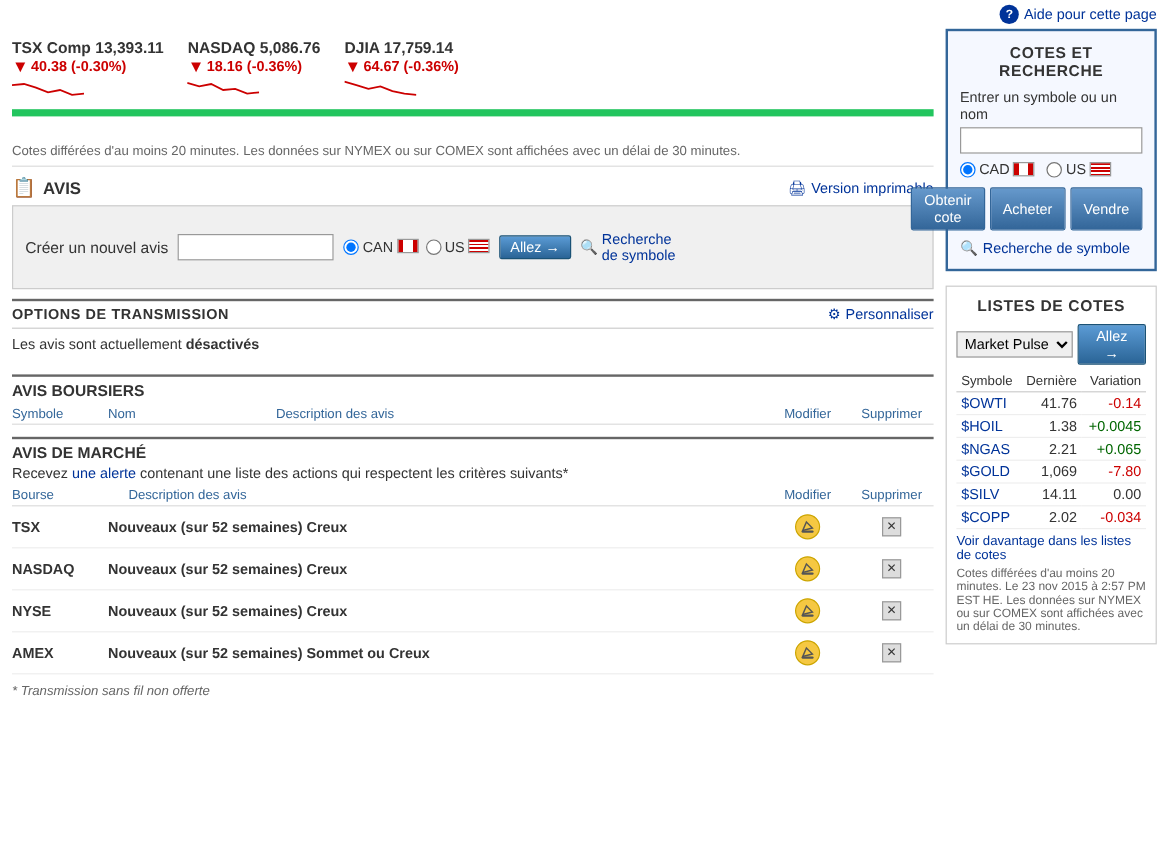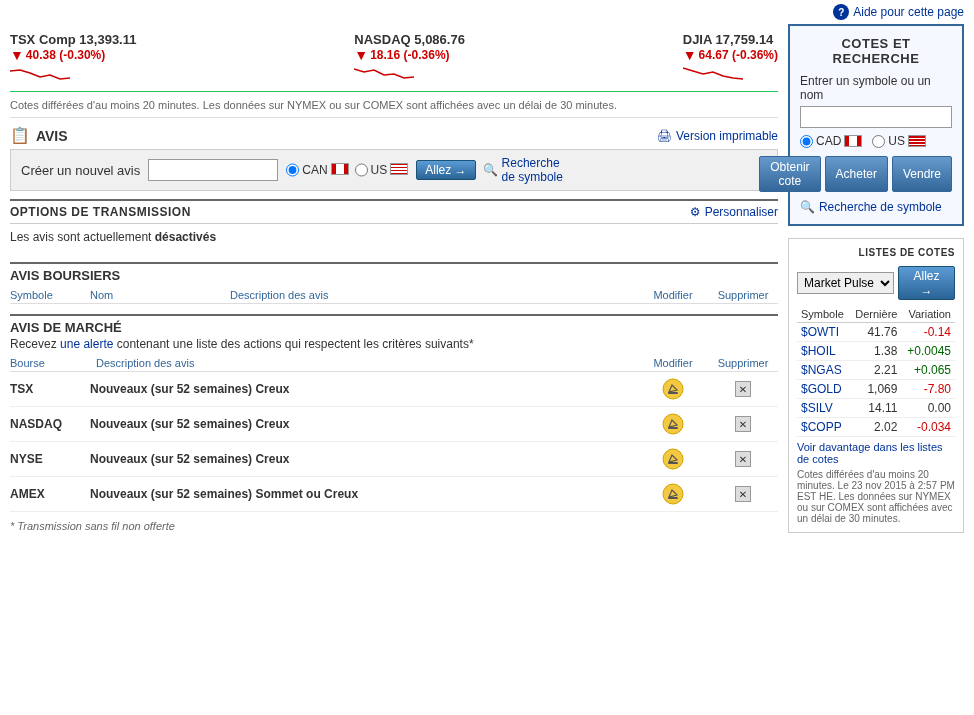--- a/index.html
+++ b/index.html
@@ -8,35 +8,35 @@
 
     .top-bar { display: flex; justify-content: flex-end; padding: 4px 10px; background: #fff; }
     .help-link { color: #003399; font-size: 12px; display: flex; align-items: center; gap: 4px; }
     .help-icon { background: #003399; color: #fff; border-radius: 50%; width: 16px; height: 16px; display: inline-flex; align-items: center; justify-content: center; font-size: 10px; font-weight: bold; }
 
     .main-wrapper { display: flex; padding: 0 10px; gap: 10px; }
     .content-area { flex: 1; min-width: 0; }
     .sidebar { width: 176px; flex-shrink: 0; }
 
     
-    .market-ticker { display: flex; gap: 20px; padding: 8px 0; border-bottom: 1px solid #22c55e; margin-bottom: 4px; justify-content: space-between; }
+    .market-ticker { display: flex; gap: 20px; padding: 8px 0; border-bottom: 6px solid #22c55e; margin-bottom: 20px; }
     .ticker-item { display: flex; flex-direction: column; }
     .ticker-name { font-size: 13px; font-weight: bold; color: #333; }
     .ticker-change { color: #cc0000; font-size: 12px; font-weight: bold; display: flex; align-items: center; gap: 2px; }
     .down-arrow { color: #cc0000; font-size: 14px; }
 
     .disclaimer { font-size: 11px; color: #666; padding: 3px 0 6px 0; border-bottom: 1px solid #ddd; }
 
     
     .section-header { display: flex; align-items: center; padding: 8px 0 4px 0; }
     .section-title { font-size: 14px; font-weight: bold; display: flex; align-items: center; gap: 6px; }
     .print-version { margin-left: auto; font-size: 12px; color: #003399; display: flex; align-items: center; gap: 4px; }
 
     
-    .create-alert-bar { background: #f0f0f0; border: 1px solid #ccc; padding: 6px 10px; display: flex; align-items: center; gap: 8px; margin-bottom: 8px; }
+    .create-alert-bar { background: #f0f0f0; border: 1px solid #ccc; padding: 20px 10px; display: flex; align-items: center; gap: 8px; margin-bottom: 8px; }
     .create-alert-label { font-size: 13px; color: #333; }
     .create-alert-input { border: 1px solid #999; padding: 2px 4px; width: 130px; height: 22px; font-size: 12px; }
     .radio-group { display: flex; align-items: center; gap: 6px; }
     .radio-label { display: flex; gap: 3px; font-size: 12px; }
     .flag-can { display: inline-block; width: 18px; height: 12px; background: linear-gradient(to right, #cc0000 25%, #fff 25%, #fff 75%, #cc0000 75%); border: 1px solid #999; }
     .flag-us { display: inline-block; width: 18px; height: 12px; background: repeating-linear-gradient(#cc0000 0px, #cc0000 1.5px, #fff 1.5px, #fff 3px); border: 1px solid #999; }
     .go-button { background: linear-gradient(to bottom, #5b9bd5, #2a6496); color: #fff; border: 1px solid #1a5276; padding: 2px 8px; font-size: 12px; cursor: pointer; border-radius: 2px; }
     .symbol-search-link { color: #003399; font-size: 12px; display: flex; align-items: center; gap: 3px; }
 
     
@@ -61,42 +61,42 @@
     .col-desc { flex: 1; }
     .col-modifier { width: 70px; text-align: center; }
     .col-supprimer { width: 70px; text-align: center; }
 
     
     .marche-section { margin-bottom: 10px; }
     .marche-title { font-size: 13px; font-weight: bold; padding: 4px 0 2px 0; border-top: 2px solid #666; }
     .marche-subtitle { font-size: 12px; color: #333; margin-bottom: 4px; }
     .marche-subtitle a { color: #003399; }
     .marche-table-headers { display: flex; padding: 2px 0; font-size: 11px; color: #336699; border-bottom: 1px solid #ddd; }
-    .col-bourse { width: 86px; }
+    .col-bourse { width: 97px; }
     .col-desc-m { flex: 1; }
 
     .marche-row { display: flex; align-items: center; padding: 6px 0; border-bottom: 1px solid #eee; }
     .marche-row-bourse { width: 80px; font-weight: bold; font-size: 12px; }
     .marche-row-desc { flex: 1; font-weight: bold; font-size: 12px; }
     .marche-row-modifier { width: 70px; display: flex; justify-content: center; }
     .marche-row-supprimer { width: 70px; display: flex; justify-content: center; }
 
     .footnote { font-size: 11px; color: #666; padding-top: 8px; font-style: italic; }
     .cotes-box { border: 2px solid #336699; background: #f5f8ff; padding: 10px; margin-bottom: 12px; }
     .cotes-title { font-size: 13px; font-weight: bold; color: #333; text-align: center; margin-bottom: 8px; letter-spacing: 0.5px; }
     .cotes-input-label { font-size: 12px; margin-bottom: 4px; }
     .cotes-input { width: 100%; border: 1px solid #999; padding: 3px; height: 22px; font-size: 12px; margin-bottom: 6px; }
     .cotes-radio-group { display: flex; align-items: center; gap: 10px; margin-bottom: 8px; }
     .cotes-radio-label { display: flex; align-items: center; gap: 3px; font-size: 12px; }
     .cotes-buttons { display: flex; gap: 4px; margin-bottom: 8px; justify-content: flex-end; }
     .cotes-btn { padding: 3px 10px; font-size: 12px; cursor: pointer; border: 1px solid #336699; background: linear-gradient(to bottom, #6699cc, #336699); color: #fff; border-radius: 2px; }
     .cotes-search { display: flex; align-items: center; gap: 4px; font-size: 12px; color: #003399; cursor: pointer; }
 
     .listes-box { border: 1px solid #ccc; padding: 8px; }
-    .listes-title { font-size: 10px; font-weight: bold; text-align: right; margin-bottom: 8px; letter-spacing: 0.5px; text-transform: uppercase; }
+    .listes-title { font-size: 13px; font-weight: bold; text-align: center; margin-bottom: 8px; letter-spacing: 0.5px; text-transform: uppercase; }
     .listes-controls { display: flex; align-items: center; gap: 4px; margin-bottom: 6px; }
     .listes-select { flex: 1; font-size: 12px; border: 1px solid #999; padding: 2px; }
     .listes-go-btn { background: linear-gradient(to bottom, #5b9bd5, #2a6496); color: #fff; border: 1px solid #1a5276; padding: 2px 8px; font-size: 12px; cursor: pointer; border-radius: 2px; }
     .listes-table { width: 100%; font-size: 12px; border-collapse: collapse; }
     .listes-table th { text-align: left; font-weight: normal; color: #333; font-size: 11px; padding: 2px 4px; border-bottom: 1px solid #ccc; }
     .listes-table td { padding: 2px 4px; border-bottom: 1px solid #eee; }
     .listes-table td.symbol { color: #003399; cursor: pointer; }
     .listes-table td.price { text-align: right; }
     .listes-table td.positive { color: #006600; text-align: right; }
     .listes-table td.negative { color: #cc0000; text-align: right; }

